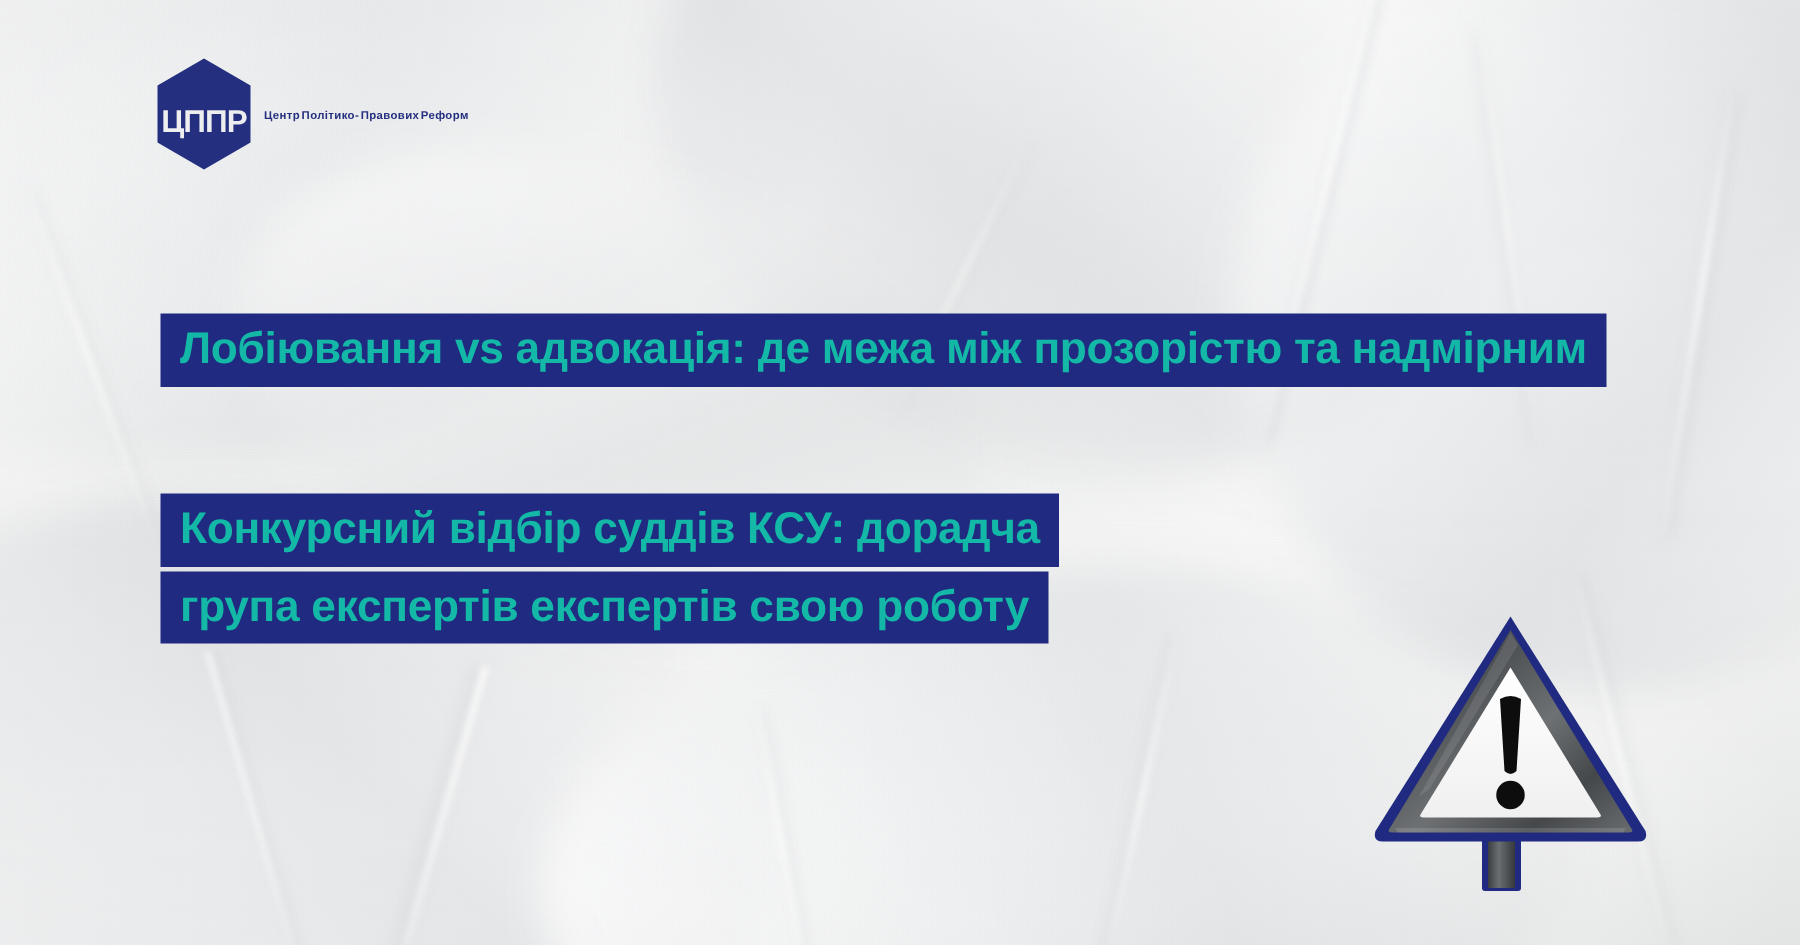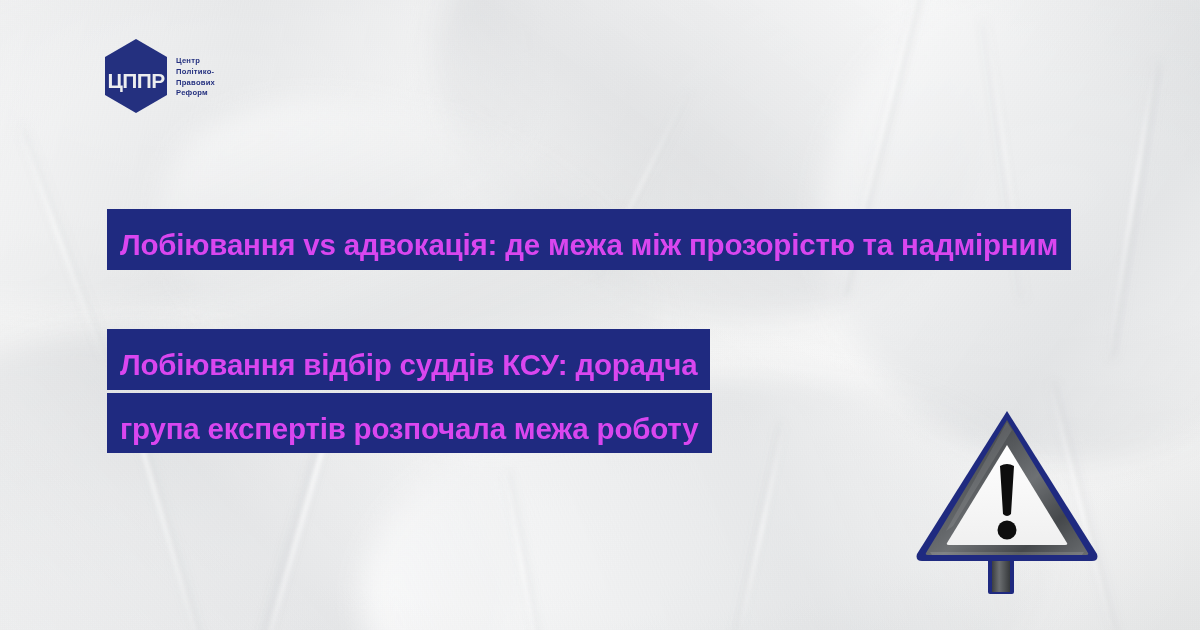--- a/index.html
+++ b/index.html
@@ -112,21 +112,21 @@
     left:103px; top:38px;
     display:flex; align-items:center; gap:7px;
   }
   .logo-hex {
     position:relative;
     width:66px; height:76px;
     display:flex; align-items:center; justify-content:center;
   }
   .logo-hex svg { display:block; width:66px; height:76px; }
   .logo-words {
-    display:flex; flex-direction:column;
+    display:flex; flex-direction:row;
     justify-content:center;
     gap:1px;
     padding-top:2px;
   }
   .logo-words span {
     font-size:7.6px;
     line-height:9.6px;
     font-weight:700;
     letter-spacing:.25px;
     color:#24307f;
@@ -137,26 +137,26 @@
   .headline-group { position:absolute; left:0; }
   .hg-1 { top:209px; }
   .hg-2 { top:329px; }
 
   .hl-line {
     display:block;
     width:max-content;
     max-width:1050px;
     margin-left:107px;
     background:#1f2a80;
-    color:#d946ef;
+    color:#14b8a6;
     font-size:29.5px;
     line-height:1.0;
     font-weight:700;
     letter-spacing:-.2px;
-    padding:21px 13px 10px 13px;
+    padding:9px 13px 10px 13px;
     white-space:nowrap;
   }
   .hl-line + .hl-line { margin-top:3px; }
 
   
   .warn-sign {
     position:absolute;
     left:912px; top:404px;
     width:190px; height:195px;
   }
@@ -205,22 +205,22 @@
       <span>Правових</span>
       <span>Реформ</span>
     </div>
   </div>
 
   <div class="headline-group hg-1">
     <span class="hl-line">Лобіювання vs адвокація: де межа між прозорістю та надмірним</span>
   </div>
 
   <div class="headline-group hg-2">
-    <span class="hl-line">Лобіювання відбір суддів КСУ: дорадча</span>
-    <span class="hl-line">група експертів розпочала межа роботу</span>
+    <span class="hl-line">Конкурсний відбір суддів КСУ: дорадча</span>
+    <span class="hl-line">група експертів експертів свою роботу</span>
   </div>
 
   <div class="warn-sign">
     <svg viewBox="0 0 190 195" xmlns="http://www.w3.org/2000/svg" aria-hidden="true">
       <defs>
         <linearGradient id="metal" x1="0" y1="0" x2="1" y2="1">
           <stop offset="0%" stop-color="#75787b"></stop>
           <stop offset="28%" stop-color="#4c4f52"></stop>
           <stop offset="55%" stop-color="#6e7174"></stop>
           <stop offset="78%" stop-color="#45484b"></stop>

